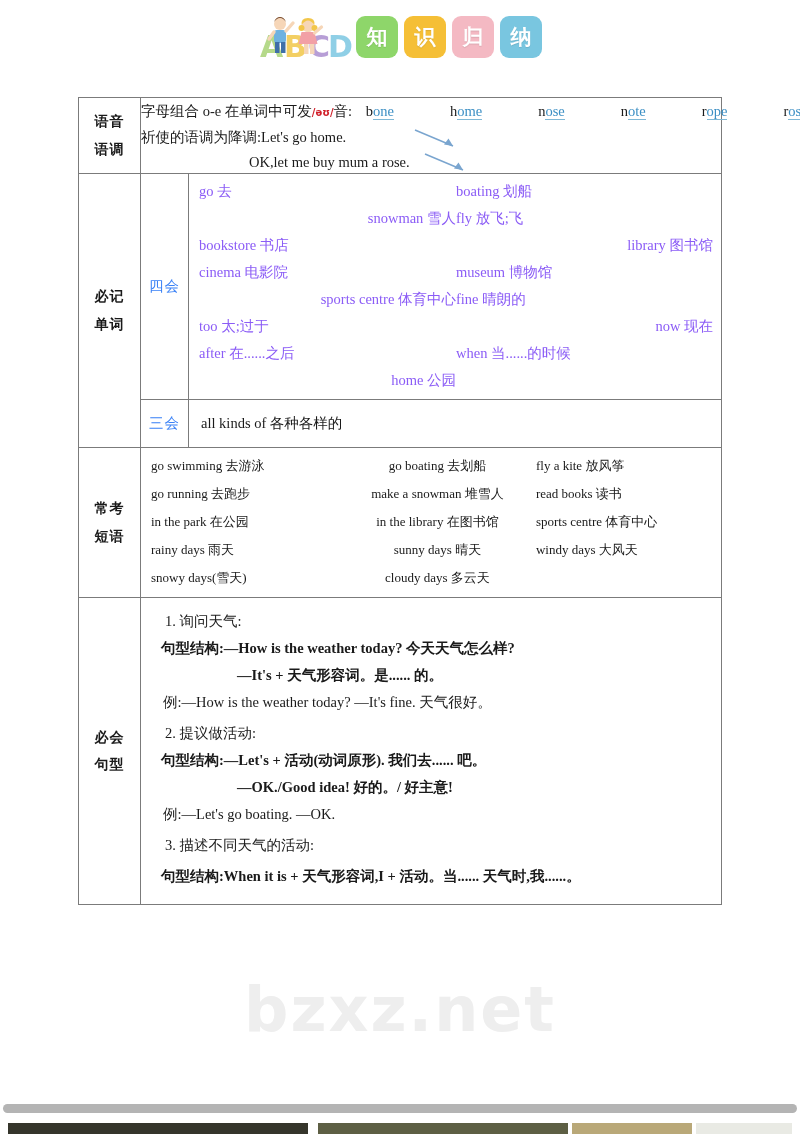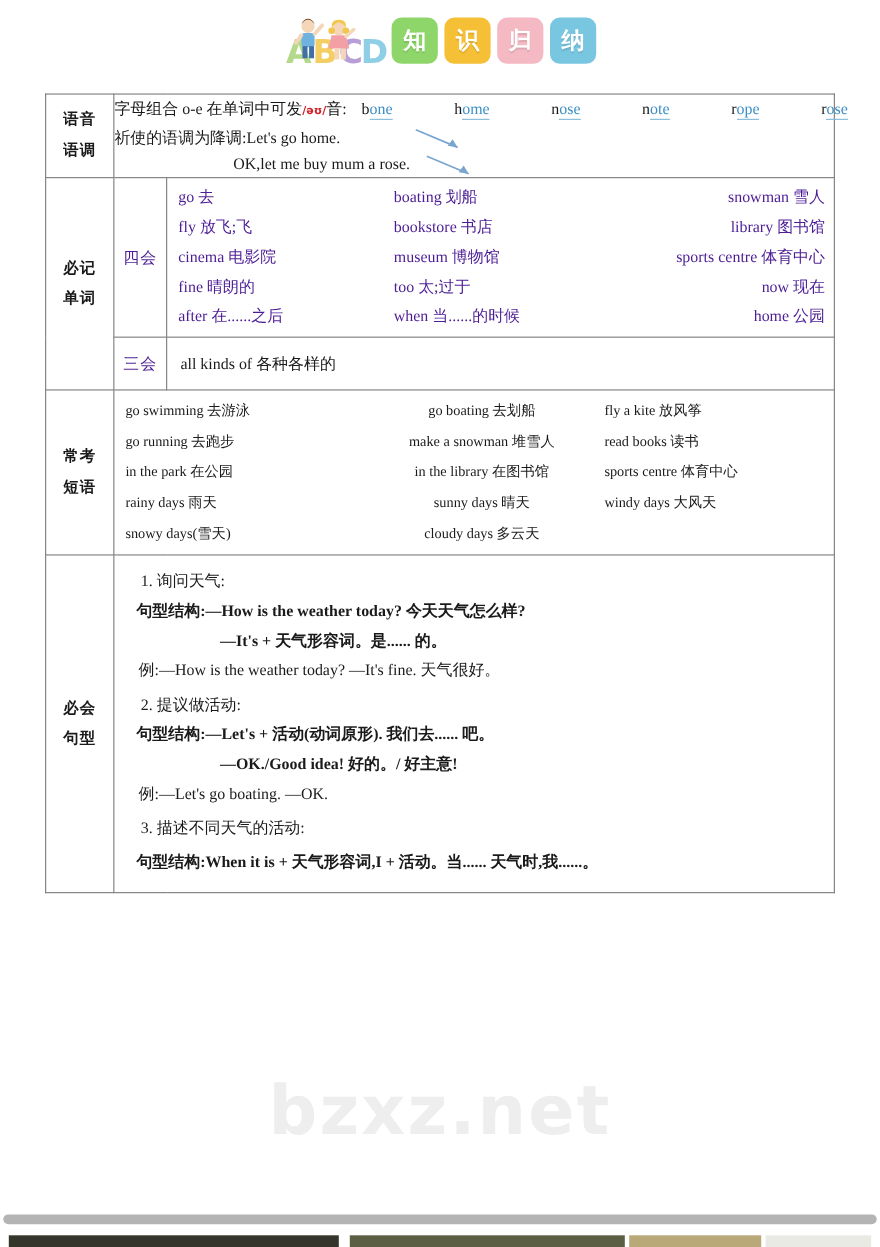--- a/index.html
+++ b/index.html
@@ -77,22 +77,22 @@
     font-size: 21px;
     font-weight: bold;
     color: #ffffff;
     text-shadow: 0 1px 1px rgba(0,0,0,.10);
   }
 
   
   .tbl {
     position: relative;
     z-index: 2;
-    margin: 22px auto 0;
-    width: 718px;
+    margin: 34px auto 0;
+    width: 644px;
     border-collapse: collapse;
     table-layout: fixed;
   }
   .tbl td {
     border: 1px solid #7b7b7b;
     vertical-align: middle;
     padding: 0;
   }
 
   .rowlabel {
@@ -104,21 +104,21 @@
     line-height: 1.95;
     color: #1a1a1a;
     letter-spacing: 1px;
   }
   .rowlabel span { display: block; }
 
   .sublabel {
     width: 48px;
     text-align: center;
     font-size: 14.5px;
-    color: #4c1d95;
+    color: #3b82f6;
     letter-spacing: 1px;
   }
 
   .cell { padding: 7px 0 9px 12px; }
 
   
   .ph-line {
     font-size: 14.5px;
     color: #1a1a1a;
     padding: 4px 0 2px 0;
@@ -130,24 +130,24 @@
     gap: 56px;
     margin-left: 10px;
   }
   .w-hi { color: #3c8fc4; border-bottom: 1px solid #7fb8d6; }
   .inton { position: relative; padding: 5px 0 2px 0; }
   .inton .arrow { position: absolute; }
 
   
   .vgrid {
     display: grid;
-    grid-template-columns: 1fr 1fr 1fr;
+    grid-template-columns: 1fr 1fr;
     row-gap: 8px;
     font-size: 14.5px;
-    color: #4c1d95;
+    color: #8b5cf6;
     padding: 8px 8px 9px 10px;
   }
   .vgrid div { white-space: nowrap; }
   .vg-c { text-align: left; }
   .vg-r { text-align: right; }
 
   .sanhui { padding: 14px 0 14px 12px; font-size: 14.5px; color:#1a1a1a; }
 
   
   .pgrid {

